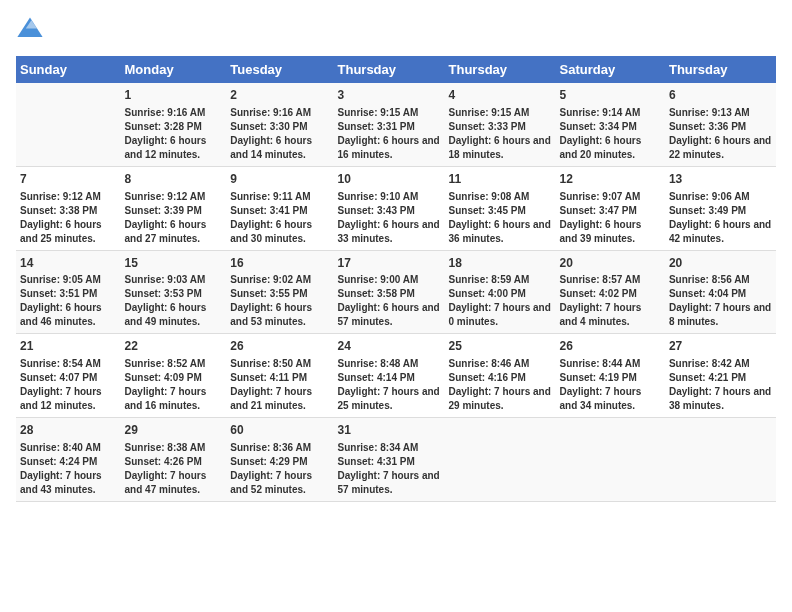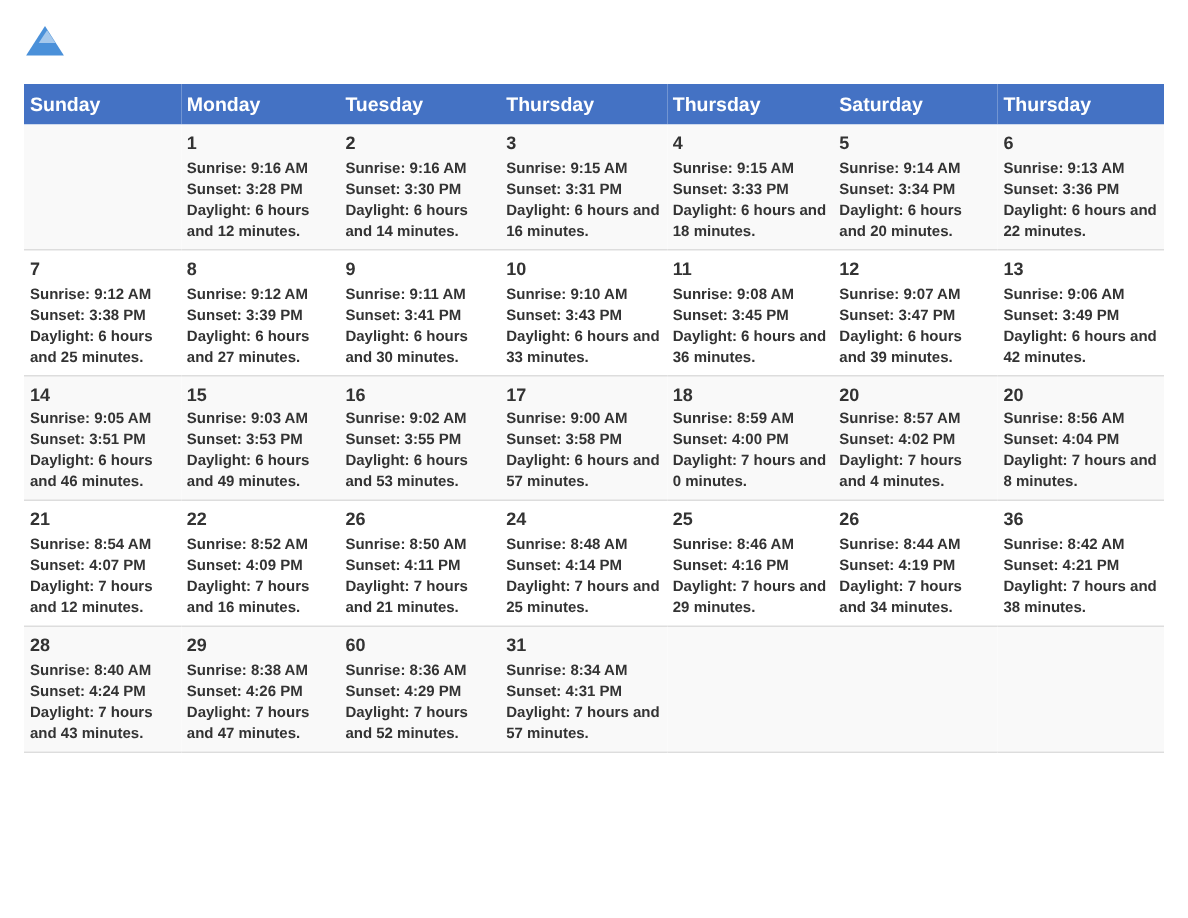--- a/index.html
+++ b/index.html
@@ -226,21 +226,21 @@
         </td>
         <td>
           <span class="day-num">25</span>
           <div class="day-info">Sunrise: 8:46 AM<br>Sunset: 4:16 PM<br>Daylight: 7 hours and 29 minutes.</div>
         </td>
         <td>
           <span class="day-num">26</span>
           <div class="day-info">Sunrise: 8:44 AM<br>Sunset: 4:19 PM<br>Daylight: 7 hours and 34 minutes.</div>
         </td>
         <td>
-          <span class="day-num">36</span>
+          <span class="day-num">27</span>
           <div class="day-info">Sunrise: 8:42 AM<br>Sunset: 4:21 PM<br>Daylight: 7 hours and 38 minutes.</div>
         </td>
       </tr>
       <tr>
         <td>
           <span class="day-num">28</span>
           <div class="day-info">Sunrise: 8:40 AM<br>Sunset: 4:24 PM<br>Daylight: 7 hours and 43 minutes.</div>
         </td>
         <td>
           <span class="day-num">29</span>

